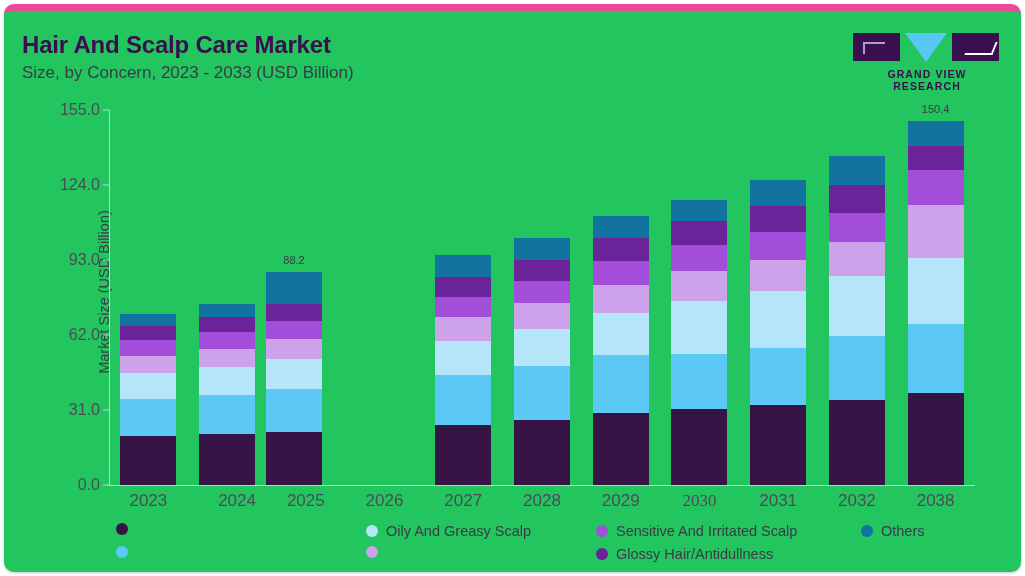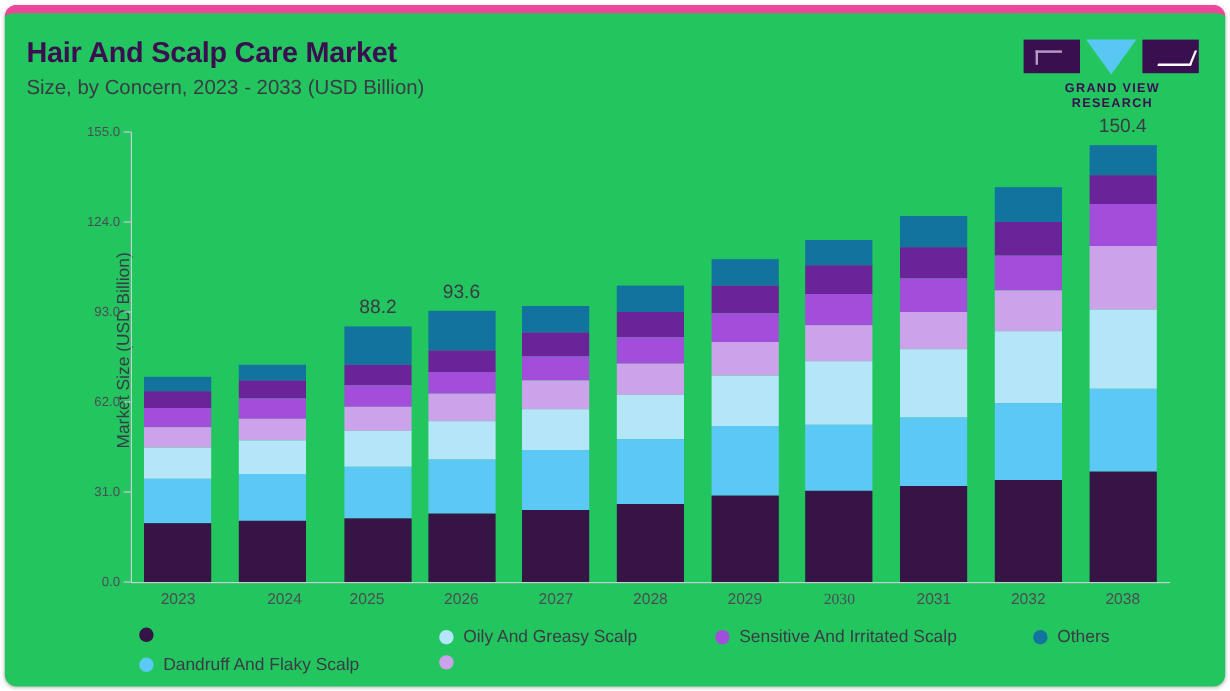--- a/index.html
+++ b/index.html
@@ -55,40 +55,40 @@
   #plot{
     position:absolute;left:105px;top:99px;width:866px;height:375px;
   }
   #yaxis-line{
     position:absolute;left:105px;top:99px;width:1px;height:375px;background:#c9ced6;
   }
   #xaxis-line{
     position:absolute;left:105px;top:474px;width:866px;height:1px;background:#c9ced6;
   }
   .ytick{position:absolute;right:100%;margin-right:9px;transform:translateY(-50%);
-    font-size:11px;color:#4c4c57;white-space:nowrap;}
+    font-size:16px;color:#4c4c57;white-space:nowrap;}
   .ytick-mark{position:absolute;left:100%;width:6px;height:1px;background:#c9ced6;
     transform:translateY(-50%);}
   #ylabel{
     position:absolute;left:18px;top:50%;
     transform:translateY(-50%) rotate(-90deg);transform-origin:center;
     font-size:14.5px;color:#3b3b46;white-space:nowrap;
   }
   #bars{position:absolute;left:0;top:0;width:100%;height:100%;}
   .bar-group{
     position:absolute;bottom:0;display:flex;flex-direction:column-reverse;
   }
   .seg{width:100%;}
   .bar-label{
     position:absolute;bottom:100%;left:50%;transform:translateX(-50%);
-    margin-bottom:6px;font-size:16px;color:#3b3b46;white-space:nowrap;
+    margin-bottom:6px;font-size:11px;color:#3b3b46;white-space:nowrap;
   }
   .xtick{
     position:absolute;top:480px;transform:translateX(-50%);
-    font-size:13px;color:#4c4c57;white-space:nowrap;
+    font-size:17px;color:#4c4c57;white-space:nowrap;
   }
   
   #legend{
     position:absolute;left:112px;top:512px;width:850px;height:50px;
   }
   .leg-item{position:absolute;display:flex;align-items:center;gap:8px;}
   .leg-dot{width:12px;height:12px;border-radius:50%;flex:none;}
   .leg-txt{font-size:14.5px;color:#3b3b46;white-space:nowrap;}
 </style>
 </head>
@@ -141,39 +141,29 @@
         </div>
         <div class="bar-group" style="left: 90.0909px; width: 56px;">
           <div class="seg" title="Dry And Damaged Hair: 21" style="height: 50.8065px; background: rgb(54, 20, 70);"></div>
           <div class="seg" title="Dandruff And Flaky Scalp: 16.1" style="height: 38.9516px; background: rgb(91, 200, 245);"></div>
           <div class="seg" title="Oily And Greasy Scalp: 11.5" style="height: 27.8226px; background: rgb(181, 229, 248);"></div>
           <div class="seg" title="Hair Loss And Thinning: 7.8" style="height: 18.871px; background: rgb(204, 162, 234);"></div>
           <div class="seg" title="Sensitive And Irritated Scalp: 6.7" style="height: 16.2097px; background: rgb(163, 77, 219);"></div>
           <div class="seg" title="Glossy Hair/Antidullness: 6.4" style="height: 15.4839px; background: rgb(106, 35, 152);"></div>
           <div class="seg" title="Others: 5.5" style="height: 13.3065px; background: rgb(17, 115, 158);"></div>
         </div>
-        <div class="bar-group" style="left: 178px; width: 56px;">
+        <div class="bar-group" style="left: 157px; width: 56px;">
           <div class="seg" title="Dry And Damaged Hair: 22.1" style="height: 53.4677px; background: rgb(54, 20, 70);"></div>
           <div class="seg" title="Dandruff And Flaky Scalp: 17.5" style="height: 42.3387px; background: rgb(91, 200, 245);"></div>
           <div class="seg" title="Oily And Greasy Scalp: 12.4" style="height: 30px; background: rgb(181, 229, 248);"></div>
           <div class="seg" title="Hair Loss And Thinning: 8.5" style="height: 20.5645px; background: rgb(204, 162, 234);"></div>
           <div class="seg" title="Sensitive And Irritated Scalp: 7.3" style="height: 17.6613px; background: rgb(163, 77, 219);"></div>
           <div class="seg" title="Glossy Hair/Antidullness: 6.9" style="height: 16.6935px; background: rgb(106, 35, 152);"></div>
           <div class="seg" title="Others: 13.5" style="height: 32.6613px; background: rgb(17, 115, 158);"></div>
           <div class="bar-label">88.2</div>
-        </div>
-        <div class="bar-group" style="left: 247.545px; width: 56px;">
-          <div class="seg" title="Dry And Damaged Hair: 23.4" style="height: 56.6129px; background: rgb(54, 20, 70);"></div>
-          <div class="seg" title="Dandruff And Flaky Scalp: 18.9" style="height: 45.7258px; background: rgb(91, 200, 245);"></div>
-          <div class="seg" title="Oily And Greasy Scalp: 13.3" style="height: 32.1774px; background: rgb(181, 229, 248);"></div>
-          <div class="seg" title="Hair Loss And Thinning: 9.1" style="height: 22.0161px; background: rgb(204, 162, 234);"></div>
-          <div class="seg" title="Sensitive And Irritated Scalp: 7.8" style="height: 18.871px; background: rgb(163, 77, 219);"></div>
-          <div class="seg" title="Glossy Hair/Antidullness: 7.4" style="height: 17.9032px; background: rgb(106, 35, 152);"></div>
-          <div class="seg" title="Others: 13.7" style="height: 33.1452px; background: rgb(17, 115, 158);"></div>
-          <div class="bar-label">93.6</div>
         </div>
         <div class="bar-group" style="left: 326.273px; width: 56px;">
           <div class="seg" title="Dry And Damaged Hair: 25" style="height: 60.4839px; background: rgb(54, 20, 70);"></div>
           <div class="seg" title="Dandruff And Flaky Scalp: 20.4" style="height: 49.3548px; background: rgb(91, 200, 245);"></div>
           <div class="seg" title="Oily And Greasy Scalp: 14.3" style="height: 34.5968px; background: rgb(181, 229, 248);"></div>
           <div class="seg" title="Hair Loss And Thinning: 9.8" style="height: 23.7097px; background: rgb(204, 162, 234);"></div>
           <div class="seg" title="Sensitive And Irritated Scalp: 8.4" style="height: 20.3226px; background: rgb(163, 77, 219);"></div>
           <div class="seg" title="Glossy Hair/Antidullness: 8" style="height: 19.3548px; background: rgb(106, 35, 152);"></div>
           <div class="seg" title="Others: 9.1" style="height: 22.0161px; background: rgb(17, 115, 158);"></div>
         </div>
@@ -260,20 +250,23 @@
       <div class="leg-item" style="left: 250px; top: 0px;">
         <span class="leg-dot" style="background: rgb(181, 229, 248);"></span>
         <span class="leg-txt">Oily And Greasy Scalp</span>
       </div>
       <div class="leg-item" style="left: 745px; top: 0px;">
         <span class="leg-dot" style="background: rgb(17, 115, 158);"></span>
         <span class="leg-txt">Others</span>
       </div>
       <div class="leg-item" style="left: 0px; top: 23px;">
         <span class="leg-dot" style="background: rgb(91, 200, 245);"></span>
-        <span class="leg-txt">Dandruff And Flaky Scalp</span>
       </div>
       <div class="leg-item" style="left: 250px; top: 23px;">
         <span class="leg-dot" style="background: rgb(204, 162, 234);"></span>
       </div>
+      <div class="leg-item" style="left: 480px; top: 23px;">
+        <span class="leg-dot" style="background: rgb(106, 35, 152);"></span>
+        <span class="leg-txt">Glossy Hair/Antidullness</span>
+      </div>
     </div>
 
 </div>
 
 </body></html>

